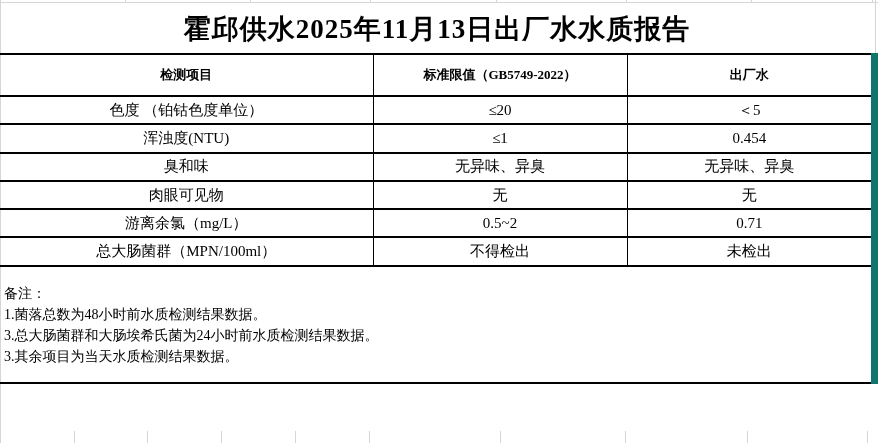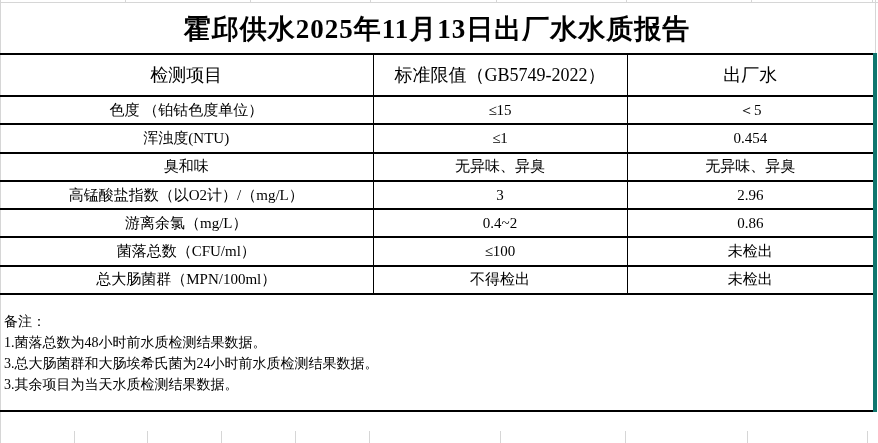--- a/index.html
+++ b/index.html
@@ -35,22 +35,22 @@
   }
   col.c1{width:373px;} col.c2{width:254px;} col.c3{width:248px;}
   th,td{
     border-top:2px solid #000;border-bottom:2px solid #000;
     border-left:1px solid #000;border-right:1px solid #000;
     text-align:center;vertical-align:middle;
     padding:0;overflow:hidden;white-space:nowrap;
   }
   
   th:first-child,td:first-child{border-left:none;}
-  th:last-child,td:last-child{border-right:4px solid #0f766e;}
-  thead th{height:40px;font-size:18px;font-weight:normal;margin-top:8px;}
+  th:last-child,td:last-child{border-right:8px solid #0f766e;}
+  thead th{height:40px;font-size:13px;font-weight:bold;margin-top:8px;}
   tbody td{height:26.3px;}
   td.notes-cell{
     height:99px;text-align:left;vertical-align:top;
     padding:16px 6px 0 4px;font-size:14px;line-height:21px;
     white-space:normal;border-bottom:2px solid #000;
   }
   .note-line{display:block;}
 </style>
 </head>
 <body>
@@ -86,47 +86,42 @@
   <thead>
     <tr>
       <th>检测项目</th>
       <th>标准限值（GB5749-2022）</th>
       <th>出厂水</th>
     </tr>
   </thead>
   <tbody>
     <tr>
       <td>色度 （铂钴色度单位）</td>
-      <td>≤15</td>
+      <td>≤20</td>
       <td>＜5</td>
     </tr>
     <tr>
       <td>浑浊度(NTU)</td>
       <td>≤1</td>
       <td>0.454</td>
     </tr>
     <tr>
       <td>臭和味</td>
       <td>无异味、异臭</td>
       <td>无异味、异臭</td>
     </tr>
     <tr>
-      <td>高锰酸盐指数（以O2计）/（mg/L）</td>
-      <td>3</td>
-      <td>2.96</td>
+      <td>肉眼可见物</td>
+      <td>无</td>
+      <td>无</td>
     </tr>
     <tr>
       <td>游离余氯（mg/L）</td>
-      <td>0.4~2</td>
-      <td>0.86</td>
-    </tr>
-    <tr>
-      <td>菌落总数（CFU/ml）</td>
-      <td>≤100</td>
-      <td>未检出</td>
+      <td>0.5~2</td>
+      <td>0.71</td>
     </tr>
     <tr>
       <td>总大肠菌群（MPN/100ml）</td>
       <td>不得检出</td>
       <td>未检出</td>
     </tr>
     <tr>
       <td class="notes-cell" colspan="3">
         <span class="note-line">备注：</span>
         <span class="note-line">1.菌落总数为48小时前水质检测结果数据。</span>

